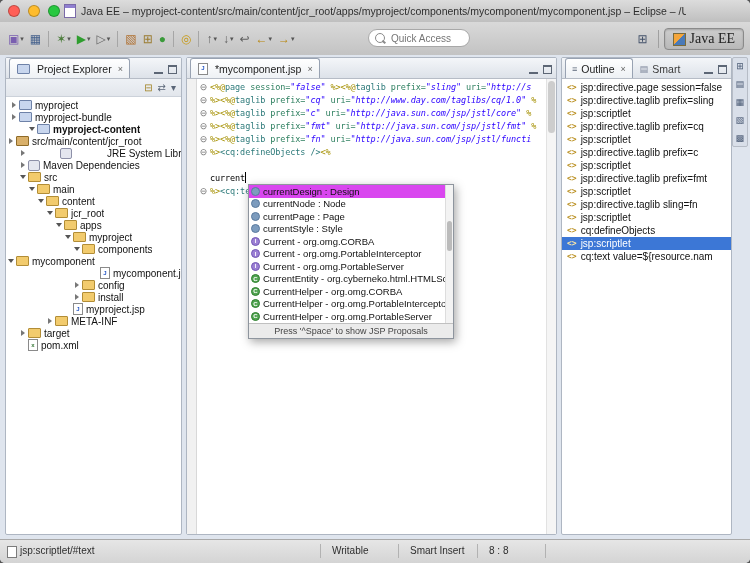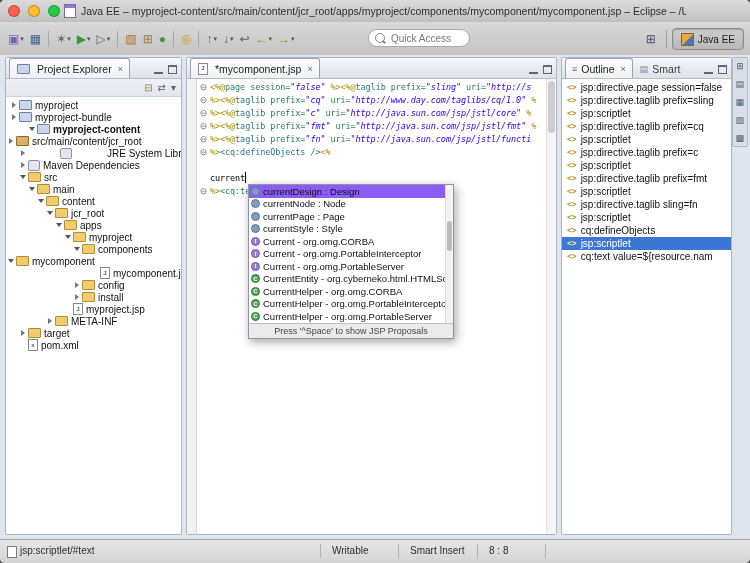--- a/index.html
+++ b/index.html
@@ -23,21 +23,21 @@
   .tsep{width:1px;height:16px;background:#a6a6a6;margin:0 4px;}
   .qa{position:absolute;left:368px;top:7px;width:102px;height:18px;background:#fff;border:1px solid #a8a8a8;border-radius:9px;display:flex;align-items:center;padding:0 6px;box-sizing:border-box;}
   .mag{width:8px;height:8px;border:1.5px solid #8a8a8a;border-radius:50%;position:relative;flex:none;margin-right:4px;}
   .mag::after{content:'';position:absolute;left:6px;top:7px;width:4px;height:1.5px;background:#8a8a8a;transform:rotate(40deg);}
   .qa input{border:none;outline:none;background:transparent;font-size:10px;color:#333;width:70px;font-family:"Liberation Sans",sans-serif;}
   .persp{position:absolute;right:6px;top:6px;display:flex;align-items:center;gap:5px;}
   .openpersp{width:20px;height:20px;display:flex;align-items:center;justify-content:center;font-size:12px;color:#44526a;}
   .pseprt{width:1px;height:18px;background:#a0a0a0;}
   .perspchip{height:20px;display:flex;align-items:center;gap:4px;padding:0 8px;border:1px solid #8a8a8a;border-radius:4px;background:linear-gradient(#cdcdcd,#b9b9b9);box-shadow:inset 0 1px 2px rgba(0,0,0,.2);}
   .jeeicon{width:11px;height:11px;background:linear-gradient(135deg,#f4a53a 50%,#4a7ab8 50%);border:1px solid #7a6a3a;flex:none;}
-  .persplabel{font-size:10px;color:#222;}
+  .persplabel{font-size:14px;color:#222;font-family:Liberation Serif, serif;}
 
   
   .main{position:absolute;left:0;top:55px;right:0;height:485px;background:#dfe5ee;}
   .panel{position:absolute;top:2px;height:478px;background:#fff;border:1px solid #aeb6c2;border-radius:2px;box-sizing:border-box;overflow:hidden;}
   .p-explorer{left:5px;width:177px;}
   .p-editor{left:186px;width:371px;}
   .p-outline{left:561px;width:171px;}
   .phead{height:21px;background:linear-gradient(#f4f6f9,#dde2e9);border-bottom:1px solid #b6bcc6;display:flex;align-items:flex-end;padding:0 3px 0 3px;box-sizing:border-box;}
   .tab{height:19px;display:flex;align-items:center;gap:4px;padding:0 6px;background:linear-gradient(#ffffff,#eef1f5);border:1px solid #98a2b2;border-bottom:none;border-radius:3px 3px 0 0;font-size:10.5px;color:#1c1c1c;white-space:nowrap;overflow:hidden;}
   .tab.inactive{background:transparent;border-color:transparent;color:#3a3a3a;}
@@ -80,21 +80,21 @@
   .sy-p{color:#000;}
   .caret{display:inline-block;width:1px;height:11px;background:#000;vertical-align:-2px;animation:blink 1s steps(1) infinite;}
   @keyframes blink{50%{opacity:0;}}
   .escroll{position:absolute;right:0;top:21px;bottom:0;width:9px;background:#f5f5f5;border-left:1px solid #e2e2e2;}
   .escroll .thumb{position:absolute;left:1px;right:1px;top:2px;height:52px;background:#cdcdcd;border-radius:4px;}
 
   
   .popup{position:absolute;left:248px;top:184px;width:204px;background:#fff;border:1px solid #8e959e;box-shadow:2px 3px 9px rgba(0,0,0,.35);z-index:50;}
   .plist{height:138px;overflow:hidden;position:relative;}
   .pitem{height:12.5px;display:flex;align-items:center;font-size:9.5px;color:#111;white-space:nowrap;overflow:hidden;padding-right:8px;}
-  .pitem.selected{background:#8b5cf6;}
+  .pitem.selected{background:#d946ef;}
   .picon{width:9px;height:9px;border-radius:50%;flex:none;margin:0 3px 0 2px;display:inline-flex;align-items:center;justify-content:center;font-size:6px;color:#fff;font-weight:bold;box-sizing:border-box;}
   .p-object{background:#7d9cbe;border:1px solid #5a7a9e;}
   .p-interface{background:#9b7fd4;border:1px solid #7257b4;}
   .p-class{background:#52a552;border:1px solid #2f7f2f;}
   .pscroll{position:absolute;right:0;top:0;bottom:0;width:7px;background:#f3f3f3;border-left:1px solid #ddd;}
   .pscroll .thumb{position:absolute;left:1px;right:1px;top:36px;height:30px;background:#bbb;border-radius:3px;}
   .phint{height:14px;line-height:14px;background:#ebebeb;border-top:1px solid #c0c0c0;font-size:9px;color:#444;text-align:center;white-space:nowrap;overflow:hidden;}
 
   
   .olist{font-size:10px;color:#111;padding-top:2px;}

